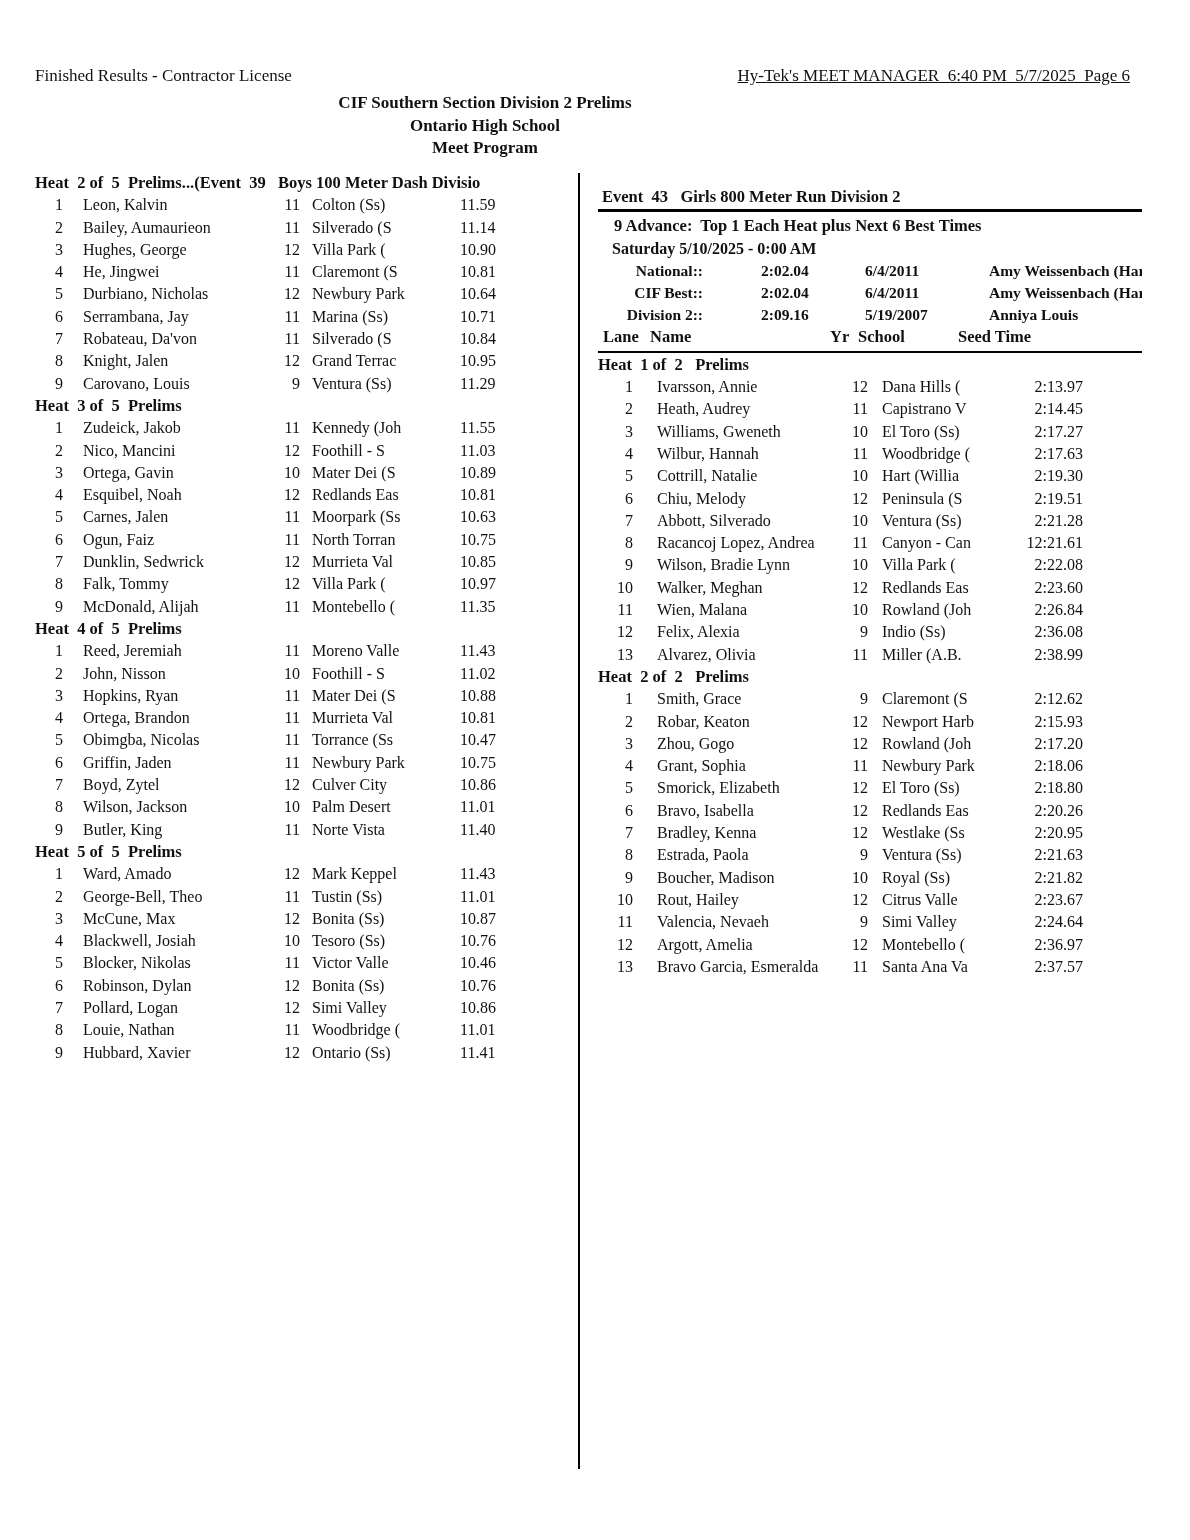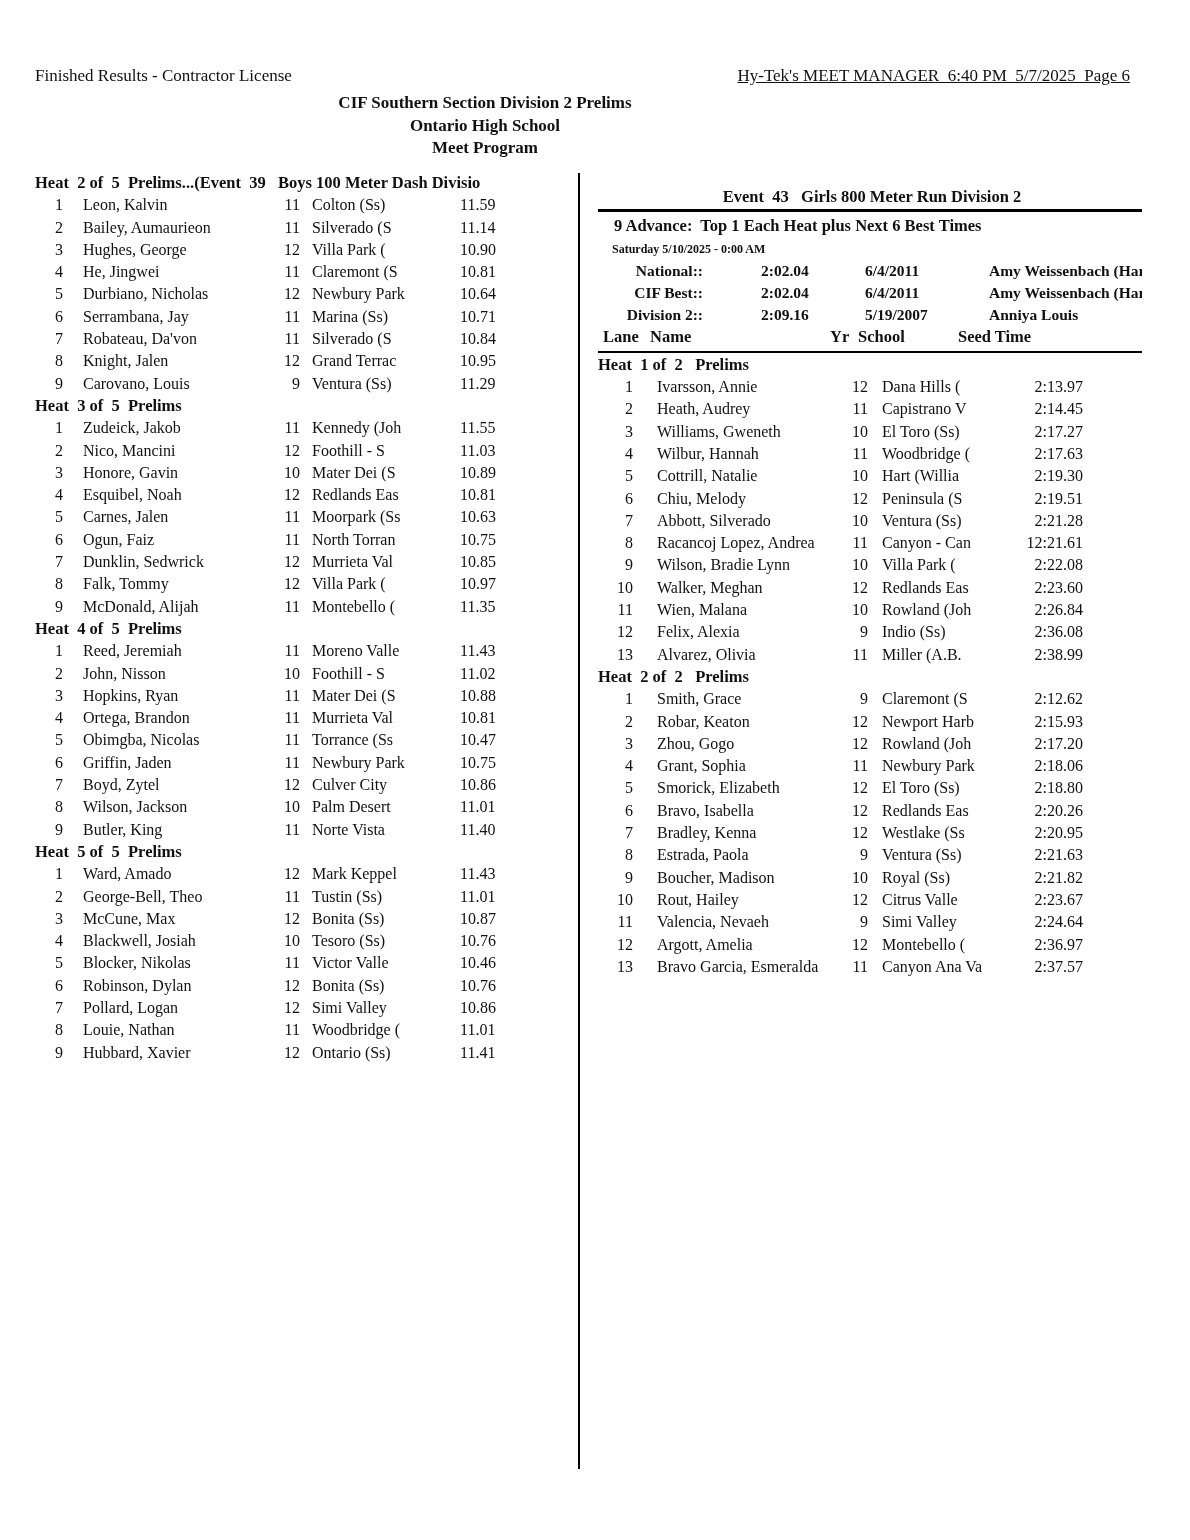--- a/index.html
+++ b/index.html
@@ -25,24 +25,24 @@
   .l-row .yr{text-align:right;}
   .l-row .school{padding-left:12px;overflow:hidden;}
   .l-row .time{padding-left:3px;}
   .r-row{display:grid;grid-template-columns:35px 215px 20px 145px 70px;}
   .r-row .pos{text-align:right;}
   .r-row .name{padding-left:24px;overflow:hidden;}
   .r-row .yr{text-align:right;}
   .r-row .school{padding-left:14px;overflow:hidden;}
   .r-row .time{text-align:right;}
   
-  .event-title{font-weight:bold;font-size:16.5px;line-height:22.3px;white-space:pre;padding-left:4px;text-align:center;}
+  .event-title{font-weight:bold;font-size:16.5px;line-height:22.3px;white-space:pre;padding-left:4px;}
   .event-rule{height:3px;background:#000;margin:1px 0 3px 0;}
   .advance{font-weight:bold;font-size:16.5px;line-height:22.3px;white-space:pre;padding-left:16px;}
-  .schedule{font-weight:bold;font-size:12px;line-height:22.3px;white-space:pre;padding-left:14px;}
+  .schedule{font-weight:bold;font-size:16px;line-height:22.3px;white-space:pre;padding-left:14px;}
   .record{display:grid;grid-template-columns:105px 72px 81px auto;font-weight:bold;
           font-size:15.5px;line-height:22.3px;white-space:nowrap;gap:44px;}
   .record .lbl{text-align:right;}
   .record .mark{padding-left:14px;}
   .record .date{padding-left:2px;}
   .record .holder{padding-left:1px;overflow:hidden;}
   .cols-header{position:relative;height:22px;font-weight:bold;font-size:16.5px;}
   .cols-header span{position:absolute;top:0;}
   .ch-lane{left:5px;}  .ch-name{left:52px;}  .ch-yr{left:232px;}
   .ch-school{left:260px;} .ch-seed{left:360px;}
@@ -139,21 +139,21 @@
     </div>
     <div class="l-row row">
       <span class="pos">2</span>
       <span class="name">Nico, Mancini</span>
       <span class="yr">12</span>
       <span class="school">Foothill - S</span>
       <span class="time">11.03</span>
     </div>
     <div class="l-row row">
       <span class="pos">3</span>
-      <span class="name">Honore, Gavin</span>
+      <span class="name">Ortega, Gavin</span>
       <span class="yr">10</span>
       <span class="school">Mater Dei (S</span>
       <span class="time">10.89</span>
     </div>
     <div class="l-row row">
       <span class="pos">4</span>
       <span class="name">Esquibel, Noah</span>
       <span class="yr">12</span>
       <span class="school">Redlands Eas</span>
       <span class="time">10.81</span>
@@ -531,17 +531,17 @@
         <span class="pos">12</span>
         <span class="name">Argott, Amelia</span>
         <span class="yr">12</span>
         <span class="school">Montebello (</span>
         <span class="time">2:36.97</span>
       </div>
       <div class="r-row row">
         <span class="pos">13</span>
         <span class="name">Bravo Garcia, Esmeralda</span>
         <span class="yr">11</span>
-        <span class="school">Canyon Ana Va</span>
+        <span class="school">Santa Ana Va</span>
         <span class="time">2:37.57</span>
       </div>
     </div>
 </div>
 
 </body></html>

